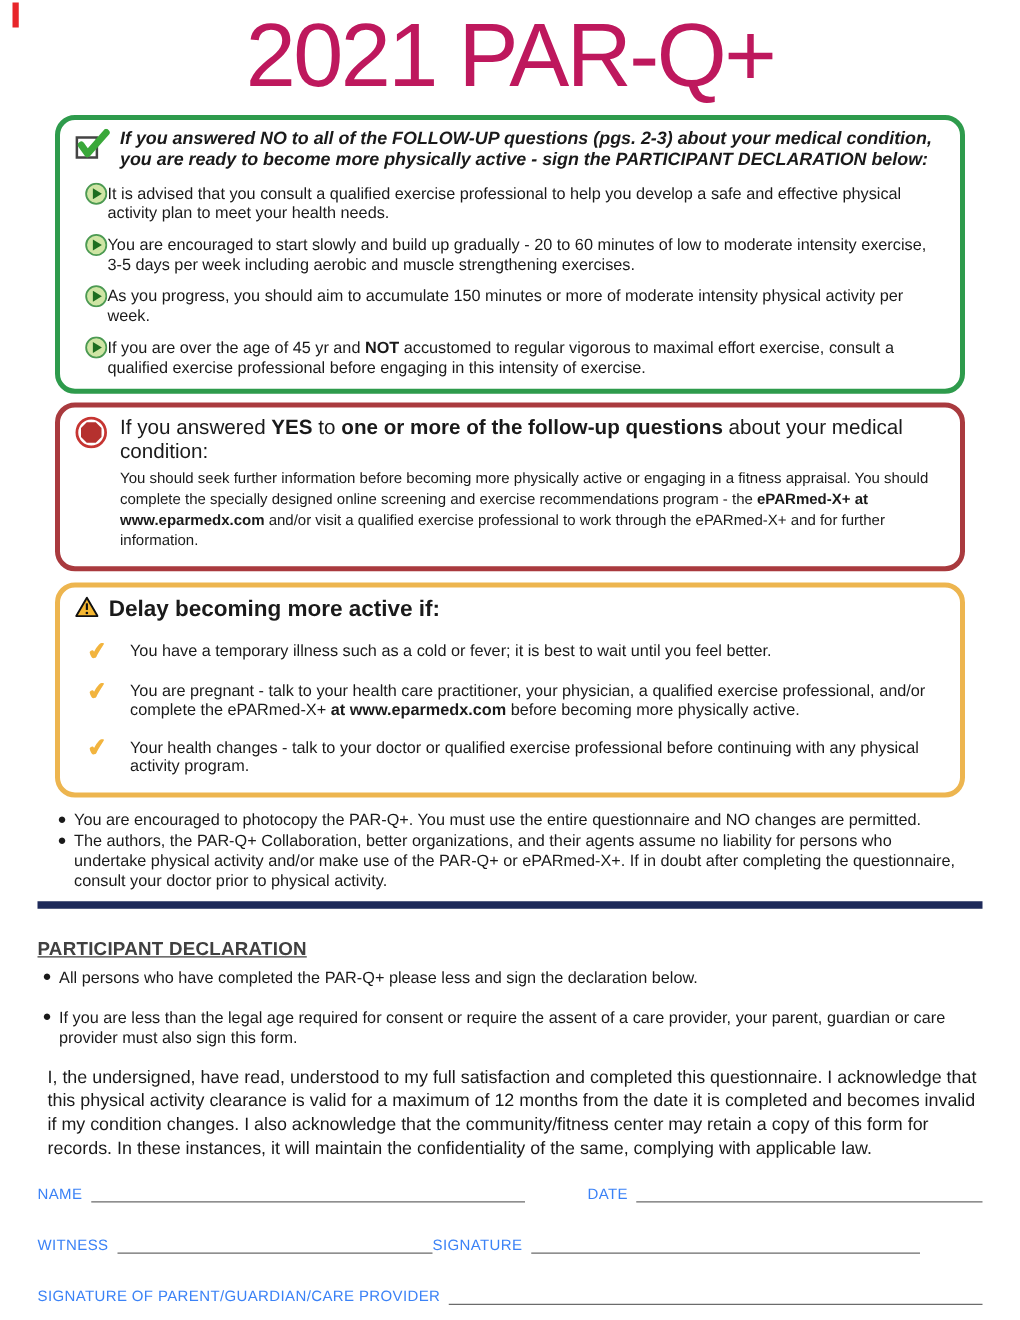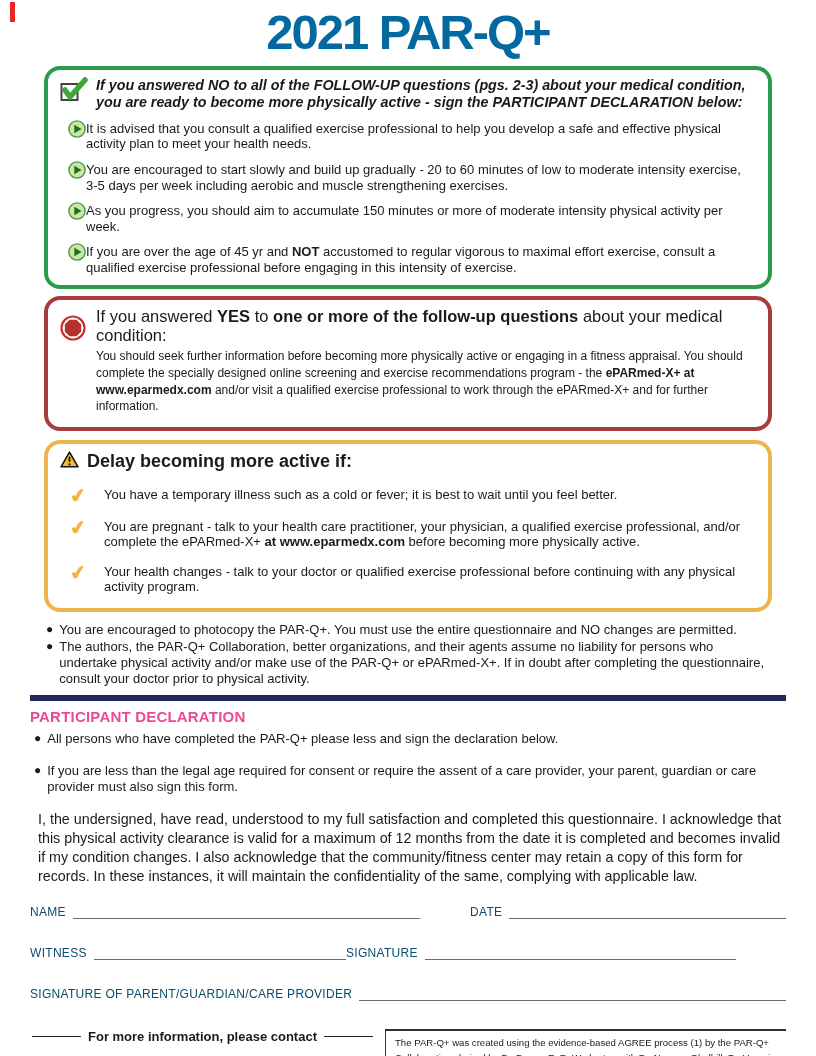--- a/index.html
+++ b/index.html
@@ -8,23 +8,23 @@
     font-family: "Liberation Sans", sans-serif;
     background: #ffffff;
     color: #1a1a1a;
     position: relative;
     overflow: hidden;
   }
   .corner-mark { position: absolute; left: 10px; top: 2px; width: 5px; height: 20px; background: #e8252a; }
   .content { padding: 0 30px; }
   .page-title {
     text-align: center;
-    font-size: 49px;
-    font-weight: bold;
-    color: #0369a1;
+    font-size: 72px;
+    font-weight: normal;
+    color: #be185d;
     letter-spacing: -2px;
     margin: 4px 0 6px 0;
   }
   .round-box {
     margin: 0 14px;
     border: 4px solid;
     border-radius: 16px;
     padding: 7px 12px 10px 12px;
     background: #fff;
   }
@@ -33,49 +33,49 @@
   .yellow-box{ border-color: #edb54f; margin-top: 9px; padding-bottom: 13px; }
 
   .green-header { display: flex; gap: 8px; align-items: flex-start; }
   .green-header-text { font-weight: bold; font-size: 14.3px; line-height: 1.18; }
   .green-header-text div { white-space: nowrap; font-style: italic; }
 
   .bullet-row { display: flex; margin-top: 9px; align-items: flex-start; padding-left: 8px; }
   .bullet-text { font-size: 13px; line-height: 1.2; padding-top: 1px; }
   .play-wrap { flex: 0 0 18px; }
 
-  .red-header { display: flex; gap: 10px; align-items: flex-end; font-size: 16.5px; }
+  .red-header { display: flex; gap: 10px; align-items: flex-start; font-size: 16.5px; }
   .red-body { font-size: 12px; line-height: 1.38; margin: 3px 2px 2px 36px; }
 
   .yellow-header { display: flex; gap: 8px; align-items: center; font-weight: bold; font-size: 18px; }
   .yellow-bullet { display: flex; gap: 14px; margin-top: 13px; align-items: flex-start; padding-left: 10px; }
   .gold-check { color: #f2b43e; font-size: 19px; font-weight: bold; line-height: 1; flex: 0 0 20px; transform: rotate(-8deg); }
   .yellow-bullet .bullet-text { font-size: 13px; }
 
   .notes { margin: 10px 16px 0 16px; }
   .note-row { display: flex; gap: 6px; font-size: 13px; line-height: 1.22; margin-top: 1px; }
   .dot { font-size: 12px; line-height: 1.3; }
 
   .navy-bar { height: 6px; background: #1e2a5a; margin-top: 9px; }
 
-  .decl-heading { color: #ec4899; font-weight: bold; font-size: 15px; margin-top: 7px; letter-spacing: 0.2px; }
+  .decl-heading { color: #404040; font-weight: bold; font-size: 15px; margin-top: 24px; letter-spacing: 0.2px; text-decoration: underline; }
   .decl-bullets { margin: 6px 4px 0 4px; }
   .decl-bullets .note-row { margin-top: 0; }
   .decl-bullets .note-row + .note-row { margin-top: 16px; }
   .decl-para {
     font-size: 14.3px;
     line-height: 1.32;
     margin: 15px 2px 0 8px;
   }
 
   .sig-section { margin-top: 20px; }
   .sig-row { display: flex; align-items: flex-end; margin-top: 27px; }
   .sig-row:first-child { margin-top: 14px; }
   .sig-field { display: flex; align-items: flex-end; }
-  .sig-label { font-size: 12px; color: #0c4a6e; letter-spacing: 0.3px; white-space: nowrap; }
+  .sig-label { font-size: 12px; color: #3b82f6; letter-spacing: 0.3px; white-space: nowrap; }
   .sig-line { border-bottom: 1.3px solid #6b6b6b; height: 14px; flex: 1; margin-left: 7px; }
   .f-left { width: 390px; margin-right: 50px; }
   .f-right { flex: 1; }
   .f-full { flex: 1; }
 
   .footer-cols { display: flex; margin-top: 28px; }
   .footer-left { width: 345px; }
   .contact-line { display: flex; align-items: center; gap: 7px; font-weight: bold; font-size: 13px; padding: 0 2px; }
   .hline { flex: 1; border-top: 1.6px solid #222; }
   .footer-right {

